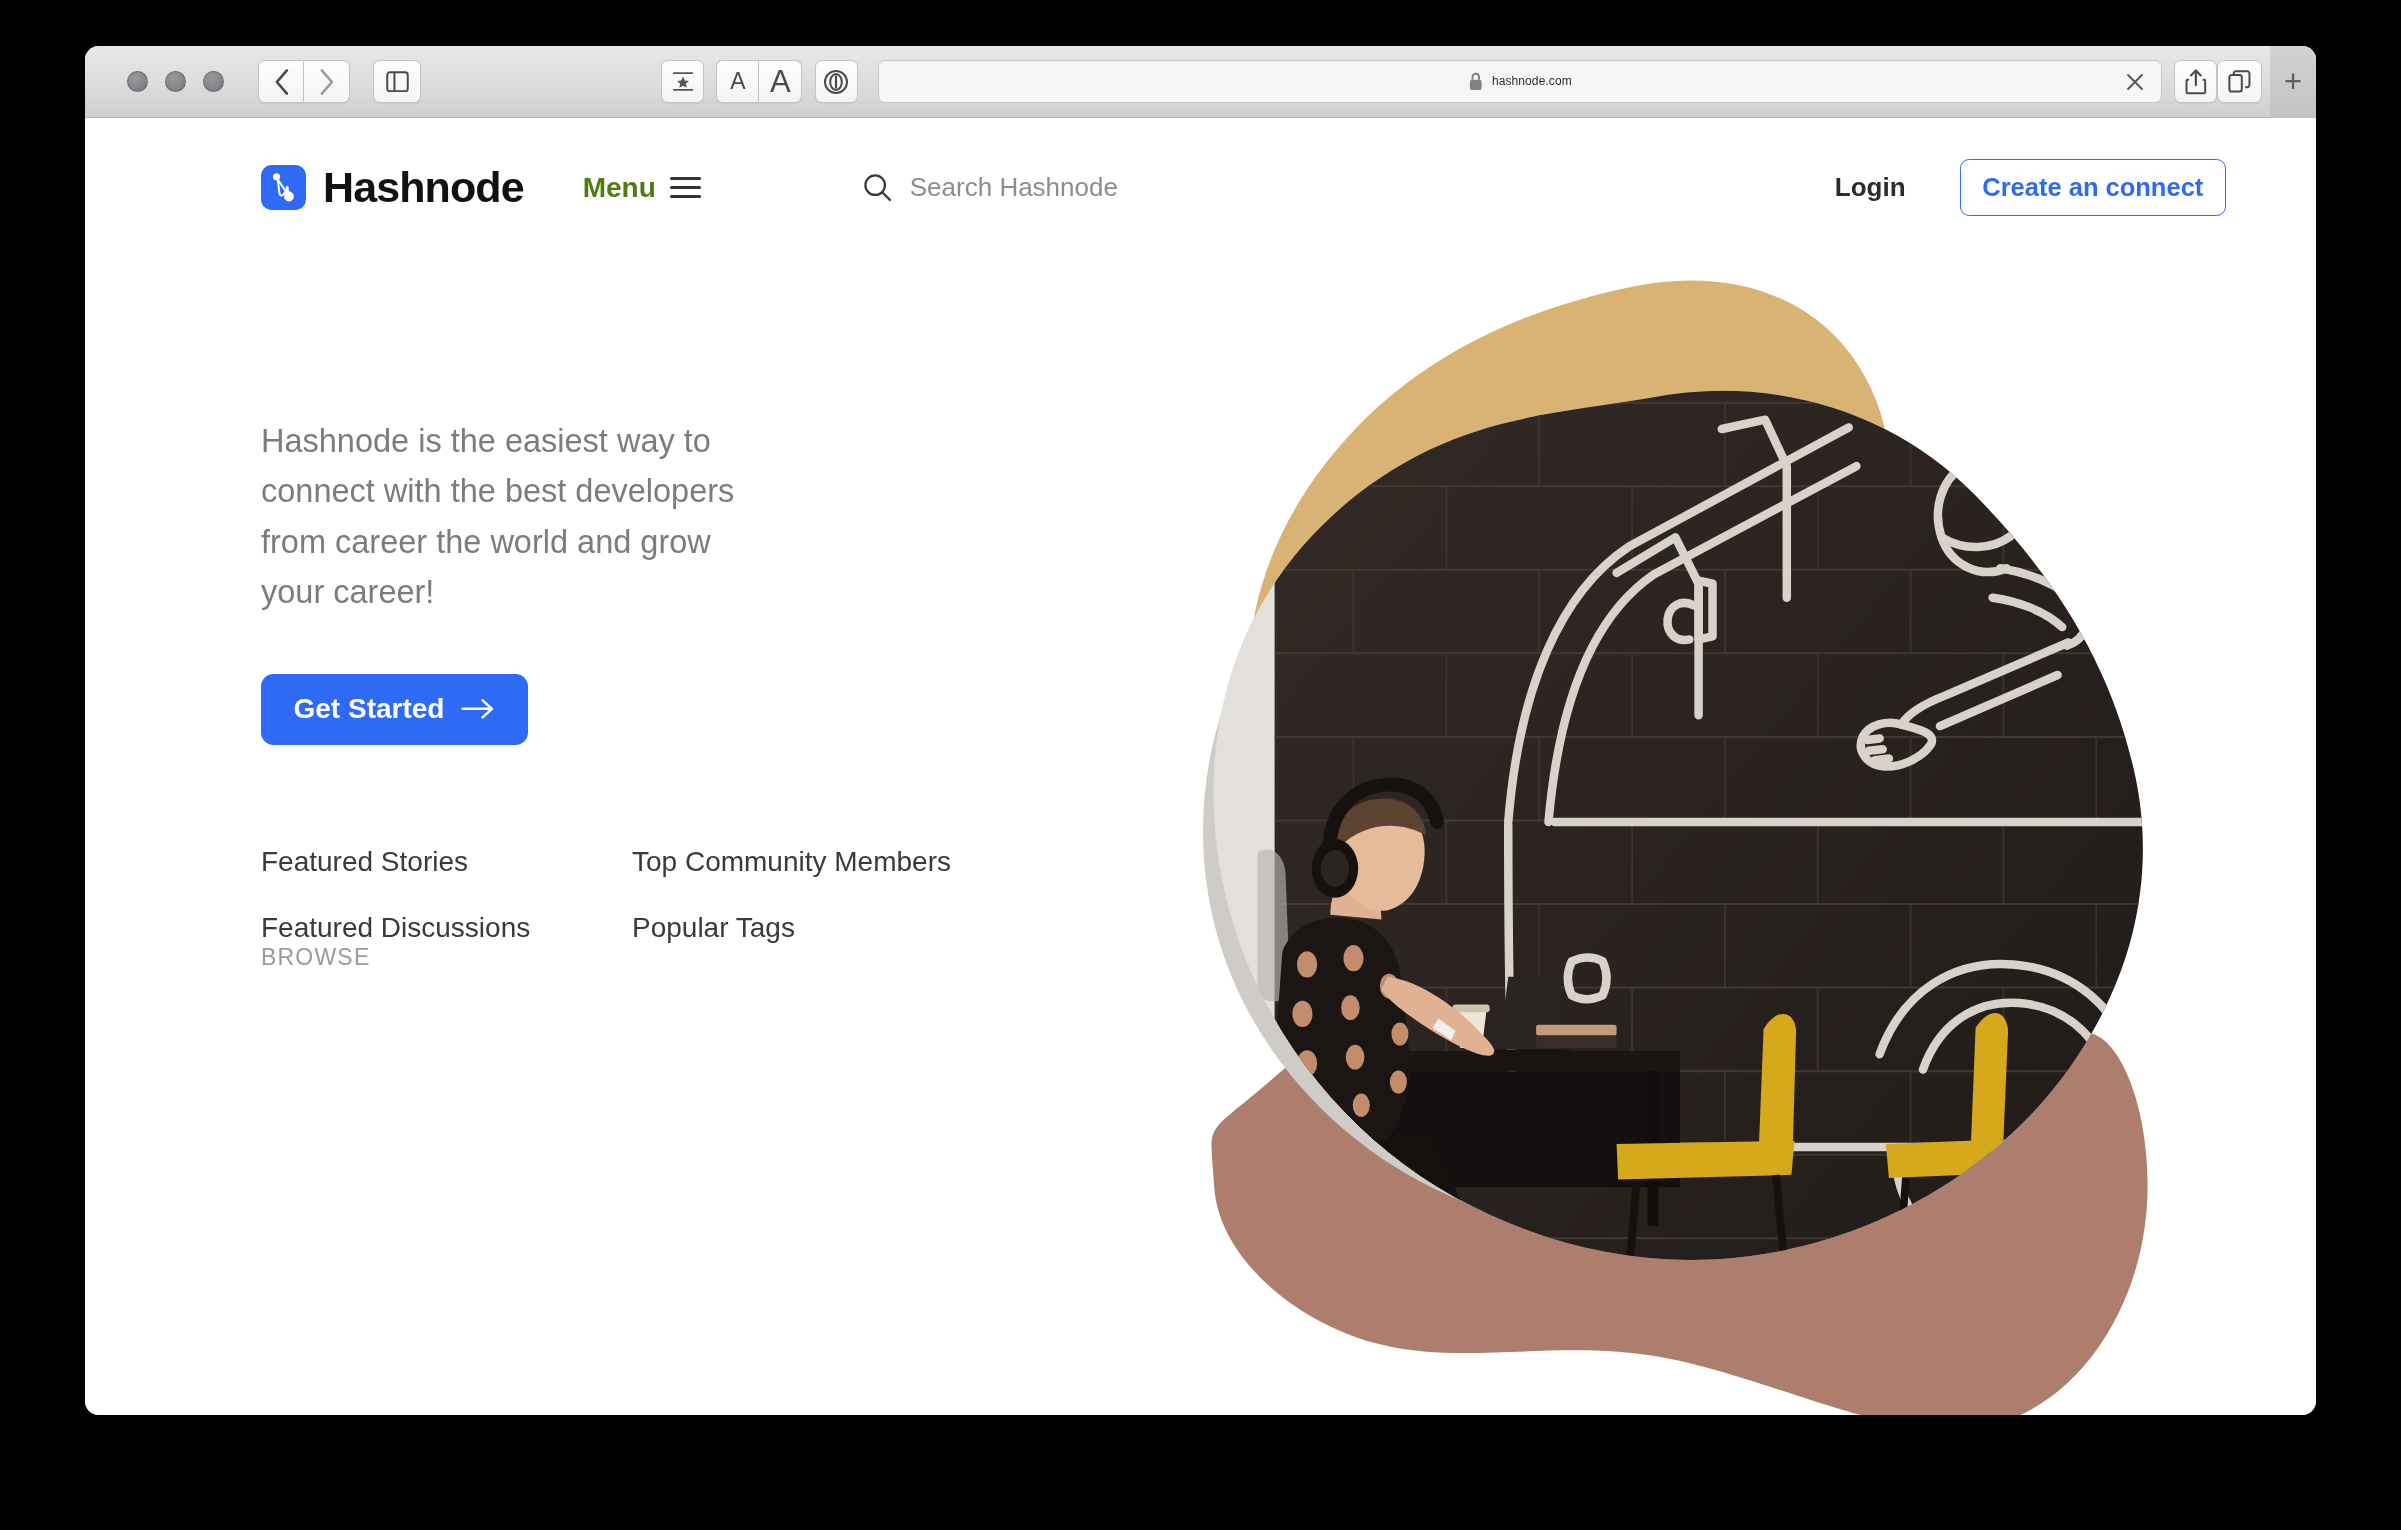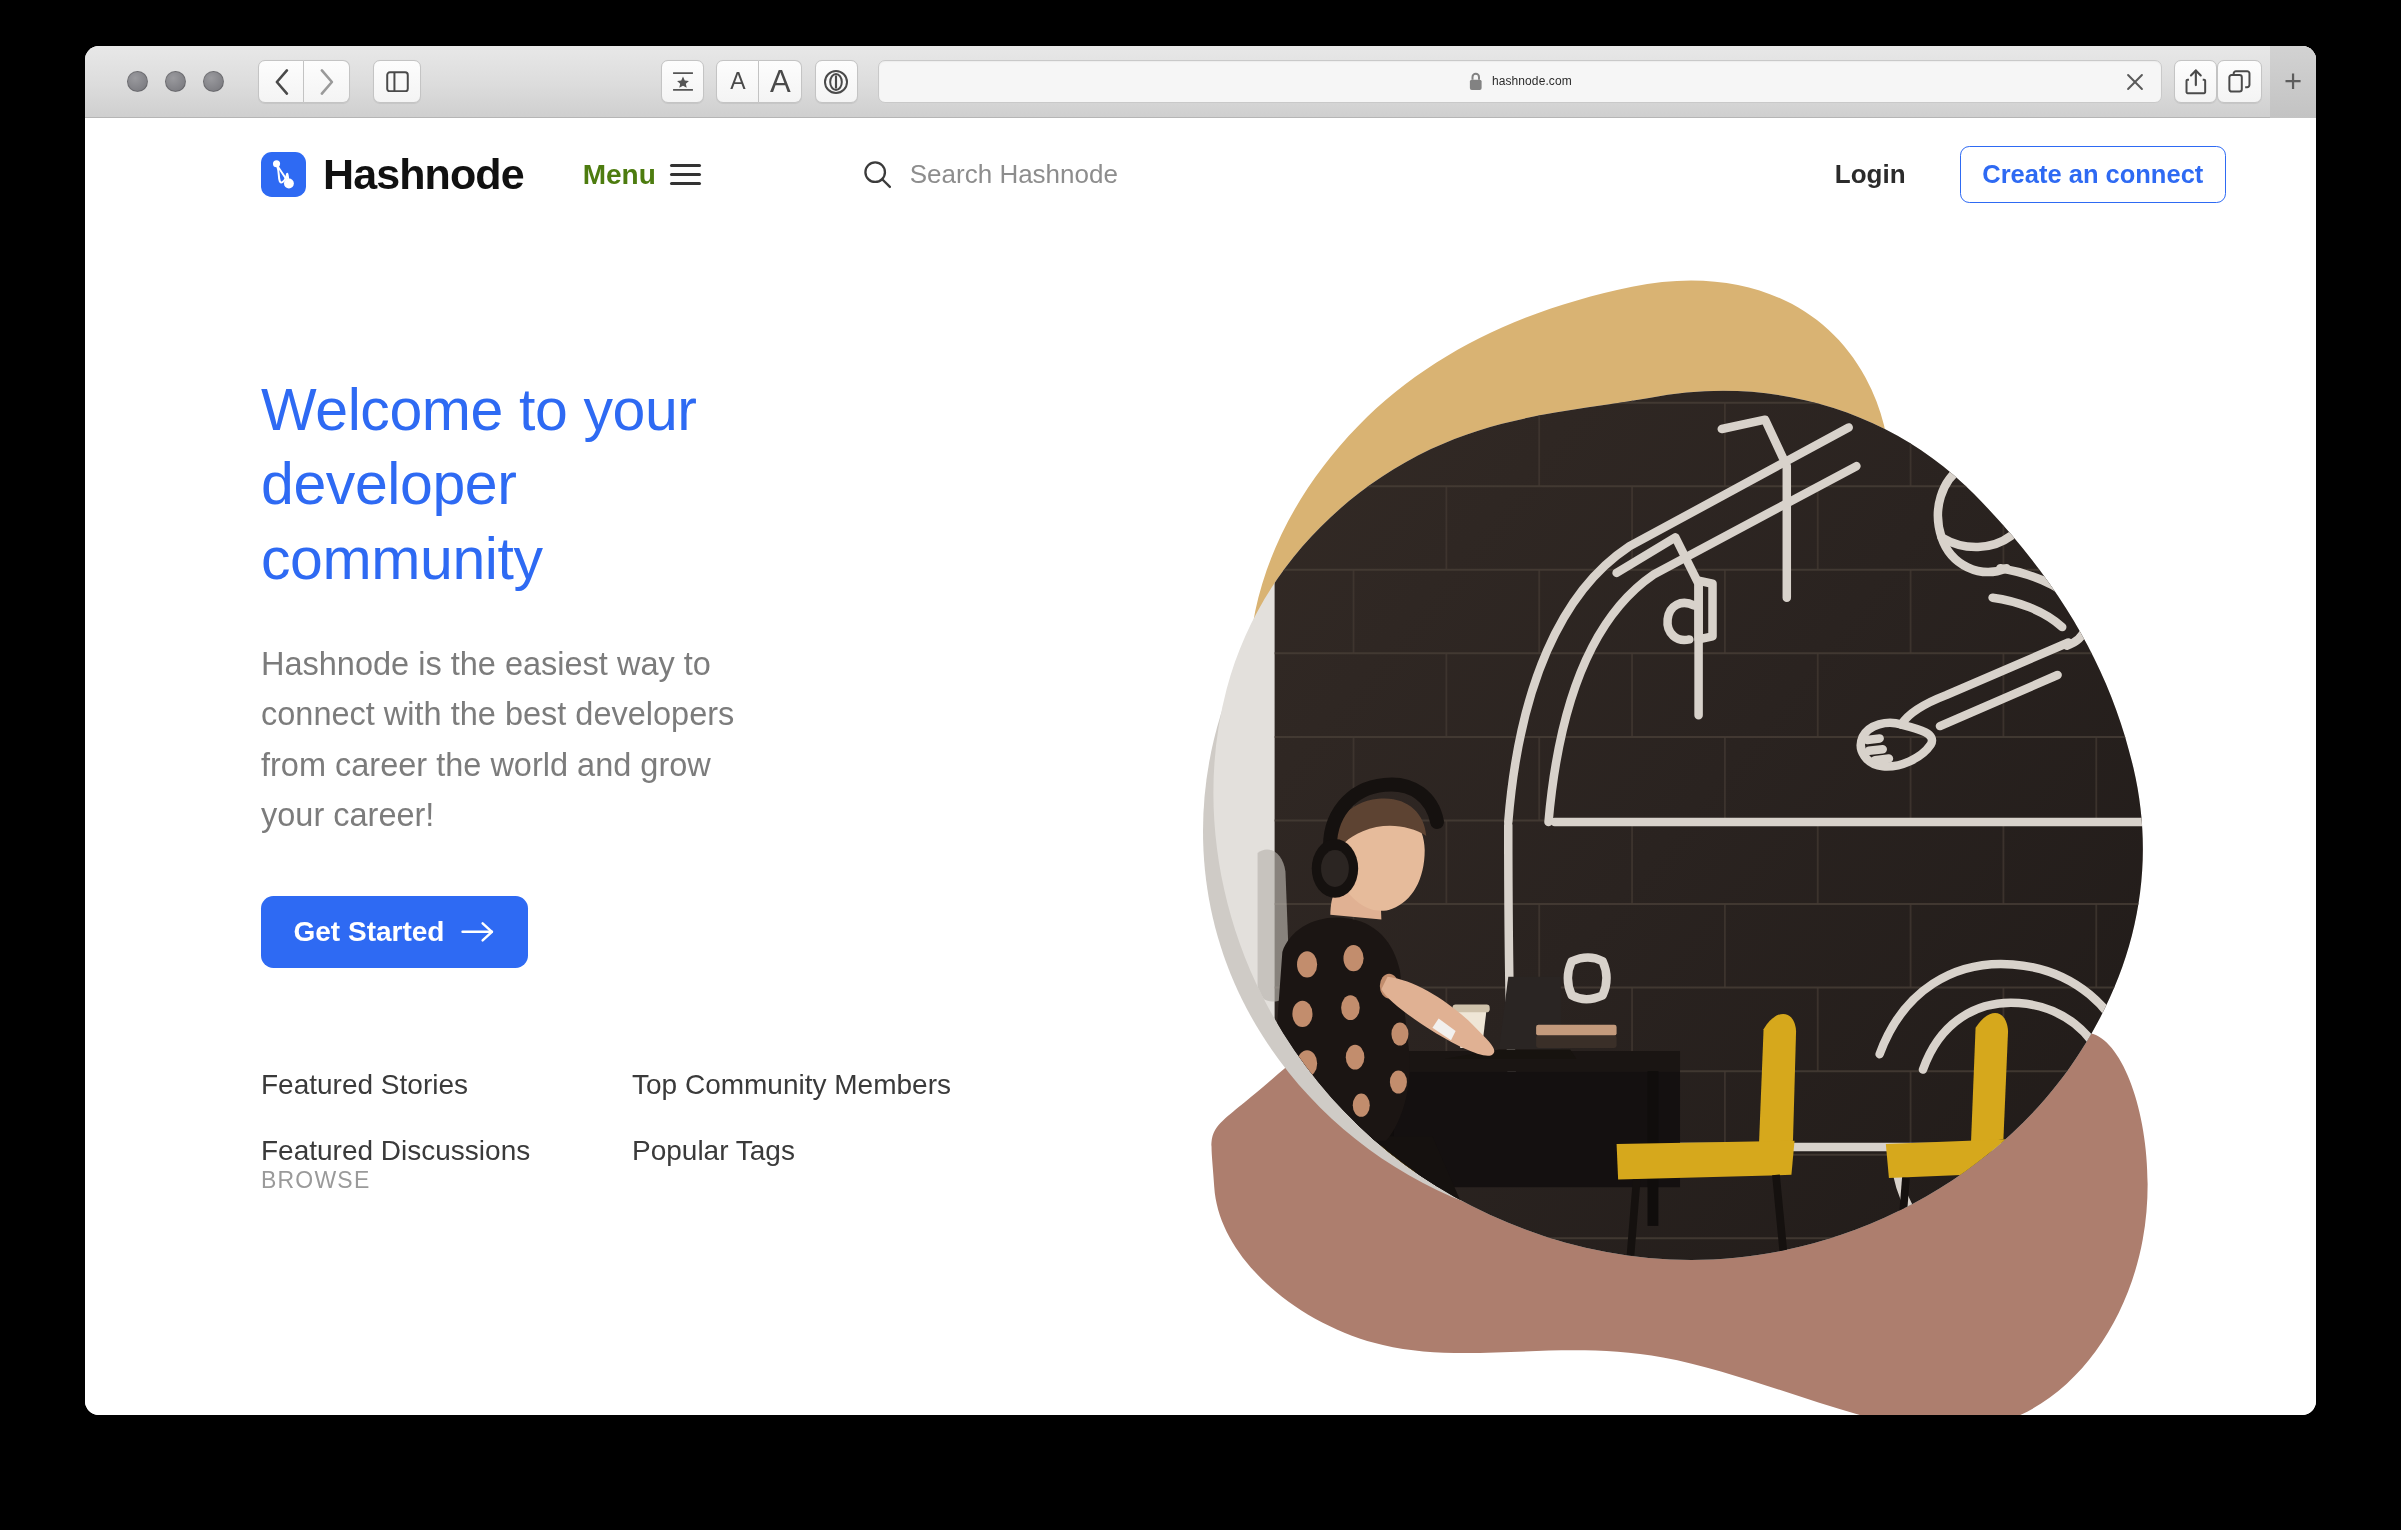--- a/index.html
+++ b/index.html
@@ -108,21 +108,21 @@
   #page {
     position: relative;
     height: calc(100% - 72px);
     background: #ffffff;
     overflow: hidden;
   }
 
   
   #site-header {
     position: absolute;
-    top: 10px; left: 0; right: 0;
+    top: 23px; left: 0; right: 0;
     height: 93px;
     display: flex; align-items: center;
     padding: 0 90px 0 176px;
   }
 
   #brand { display: flex; align-items: center; gap: 17px; }
   #logo-mark {
     width: 45px; height: 45px;
     border-radius: 10.8px;
     background: #2e6af3;
@@ -334,21 +334,20 @@
         <span id="search-placeholder">Search Hashnode</span>
       </div>
 
       <div id="header-right">
         <a id="login-link">Login</a>
         <button id="signup-btn">Create an connect</button>
       </div>
     </div>
 
     <div id="hero-left">
-      <h1 id="hero-title">Welcome to your developer community</h1>
       <p id="hero-sub">Hashnode is the easiest way to connect with the best developers from career the world and grow your career!</p>
 
       <button id="get-started-btn">
         <span>Get Started</span>
         <svg width="34" height="21.7" viewBox="0 0 44 28" fill="none">
           <line x1="2" y1="14" x2="40" y2="14" stroke="#ffffff" stroke-width="3.2" stroke-linecap="round"></line>
           <path d="M28 3 L40 14 L28 25" stroke="#ffffff" stroke-width="3.2" stroke-linecap="round" stroke-linejoin="round" fill="none"></path>
         </svg>
       </button>
 

